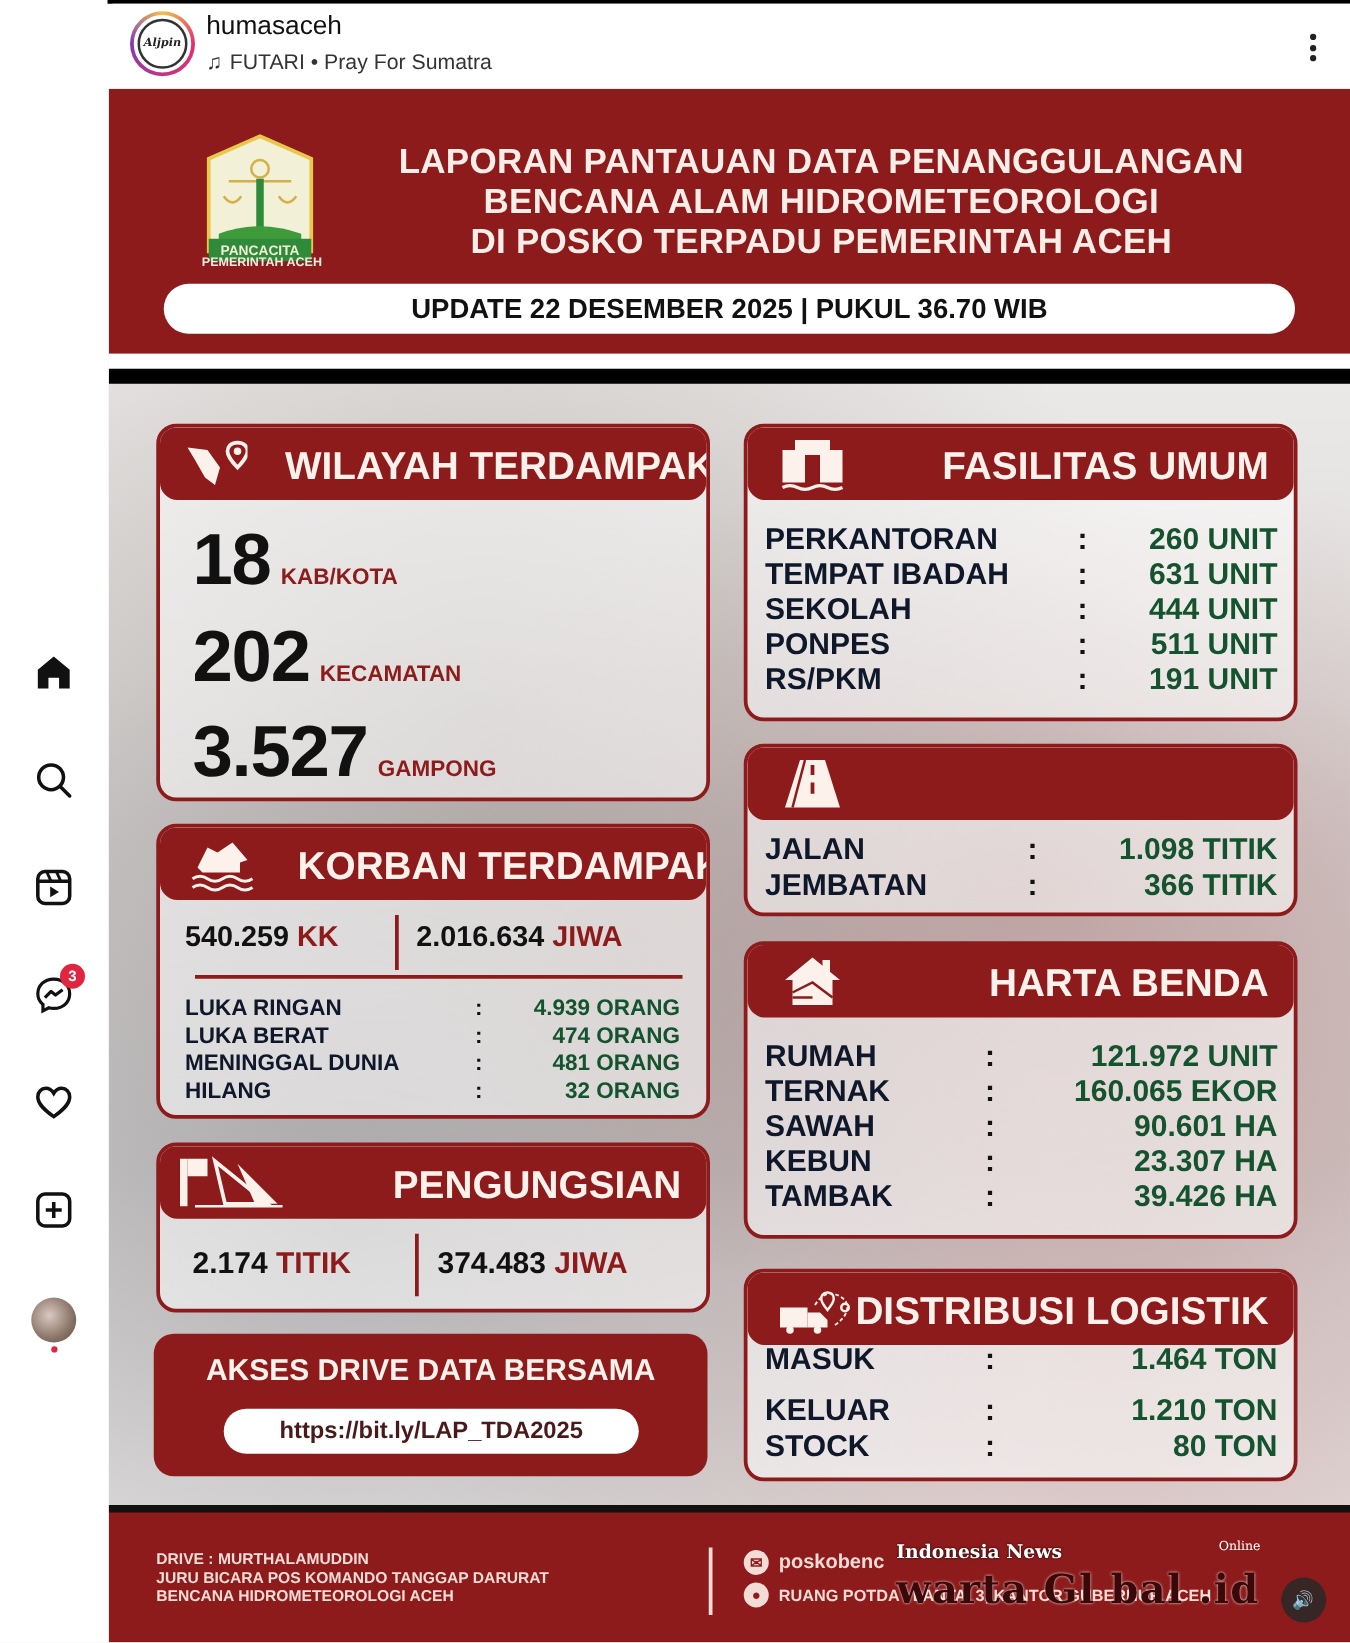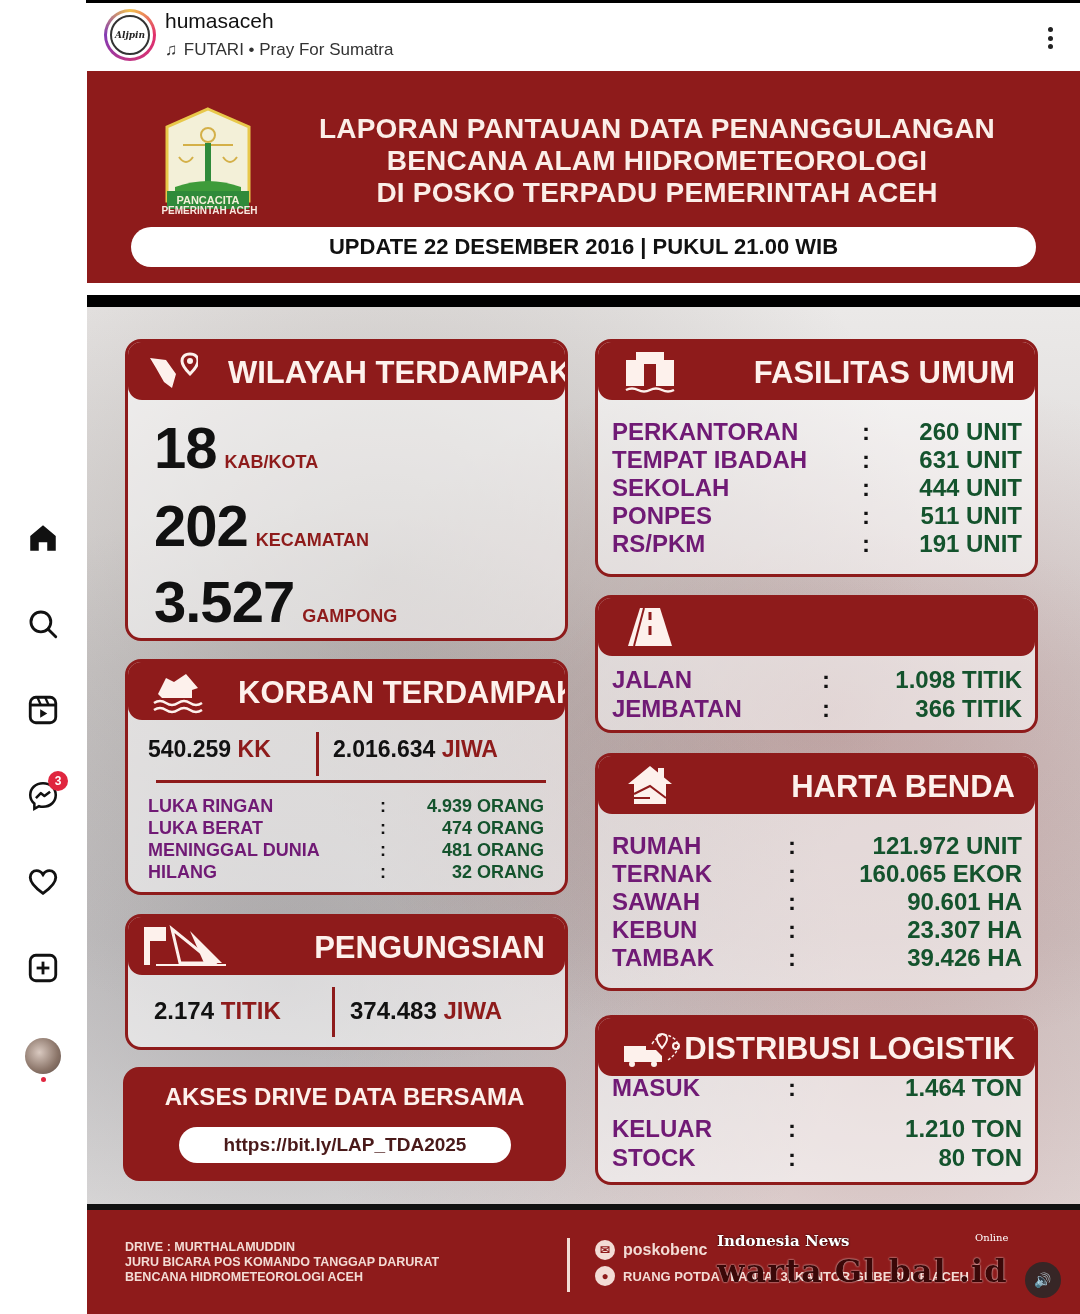--- a/index.html
+++ b/index.html
@@ -49,21 +49,21 @@
   .card { position: absolute; background: rgba(255,255,255,0.55); border: 3px solid #8e1b1b; border-radius: 16px; overflow: hidden; }
   .card-head { position: absolute; left: 0; top: 0; right: 0; height: 58px; background: #8e1b1b; border-radius: 0 0 14px 14px; }
   .card-title { position: absolute; top: 13px; font-family: "Liberation Sans", sans-serif; font-weight: bold; font-size: 31px; color: #fdf1ec; white-space: nowrap; }
   .card-icon { position: absolute; top: 6px; width: 52px; height: 46px; }
 
   .big-row { position: absolute; left: 26px; display: flex; align-items: baseline; gap: 8px; }
   .big-num { font-family: "Liberation Sans", sans-serif; font-weight: bold; font-size: 58px; color: #111; letter-spacing: -1px; }
   .big-unit { font-family: "Liberation Sans", sans-serif; font-weight: bold; font-size: 18px; color: #8e1b1b; }
 
   .kv { position: absolute; font-family: "Liberation Sans", sans-serif; font-weight: bold; }
-  .kv .k { position: absolute; left: 0; color: #701a75; white-space: nowrap; }
+  .kv .k { position: absolute; left: 0; color: #0f172a; white-space: nowrap; }
   .kv .c { position: absolute; color: #111; }
   .kv .v { position: absolute; right: 0; color: #14532d; white-space: nowrap; text-align: right; }
 
   .split-row { position: absolute; font-family: "Liberation Sans", sans-serif; font-weight: bold; white-space: nowrap; color: #111; }
   .split-row .u { color: #8e1b1b; }
   .vdiv { position: absolute; width: 3px; background: #8e1b1b; }
   .hdiv { position: absolute; height: 3px; background: #8e1b1b; }
 
   .drive-card { position: absolute; left: 36px; top: 996px; width: 443px; height: 114px; background: #8e1b1b; border-radius: 16px; }
   .drive-title { position: absolute; left: 0; top: 16px; width: 100%; text-align: center; font-family: "Liberation Sans", sans-serif; font-weight: bold; font-size: 24px; color: #fdf1ec; }
@@ -160,21 +160,21 @@
       <path d="M22 82 Q55 70 88 82 V92 H22 Z" fill="#3e9b3a"></path>
       <rect x="14" y="86" width="82" height="18" fill="#2f8a3a"></rect>
       <text x="55" y="99" text-anchor="middle" font-family="Liberation Sans, sans-serif" font-weight="bold" font-size="11" fill="#f3f0d8">PANCACITA</text>
     </svg>
     <div class="logo-caption">PEMERINTAH ACEH</div>
     <div class="banner-title">
       <div>LAPORAN PANTAUAN DATA PENANGGULANGAN</div>
       <div>BENCANA ALAM HIDROMETEOROLOGI</div>
       <div>DI POSKO TERPADU PEMERINTAH ACEH</div>
     </div>
-    <div class="update-pill">UPDATE 22 DESEMBER 2016 | PUKUL 21.00 WIB</div>
+    <div class="update-pill">UPDATE 22 DESEMBER 2025 | PUKUL 36.70 WIB</div>
   </div>
   <div class="banner-line"></div>
   <div class="black-bar"></div>
 
   <section class="card" style="left:38px;top:268px;width:443px;height:302px;">
     <div class="card-head">
       <svg class="card-icon" style="left:18px;" viewBox="0 0 52 46">
         <path d="M4 10 L20 12 L30 26 L26 40 L18 34 L10 20 Z" fill="#fdf1ec"></path>
         <path d="M44 6 C38 6 36 10 36 13 C36 18 44 26 44 26 C44 26 52 18 52 13 C52 10 50 6 44 6 Z" fill="none" stroke="#fdf1ec" stroke-width="3"></path>
         <circle cx="44" cy="13" r="3" fill="#fdf1ec"></circle>

